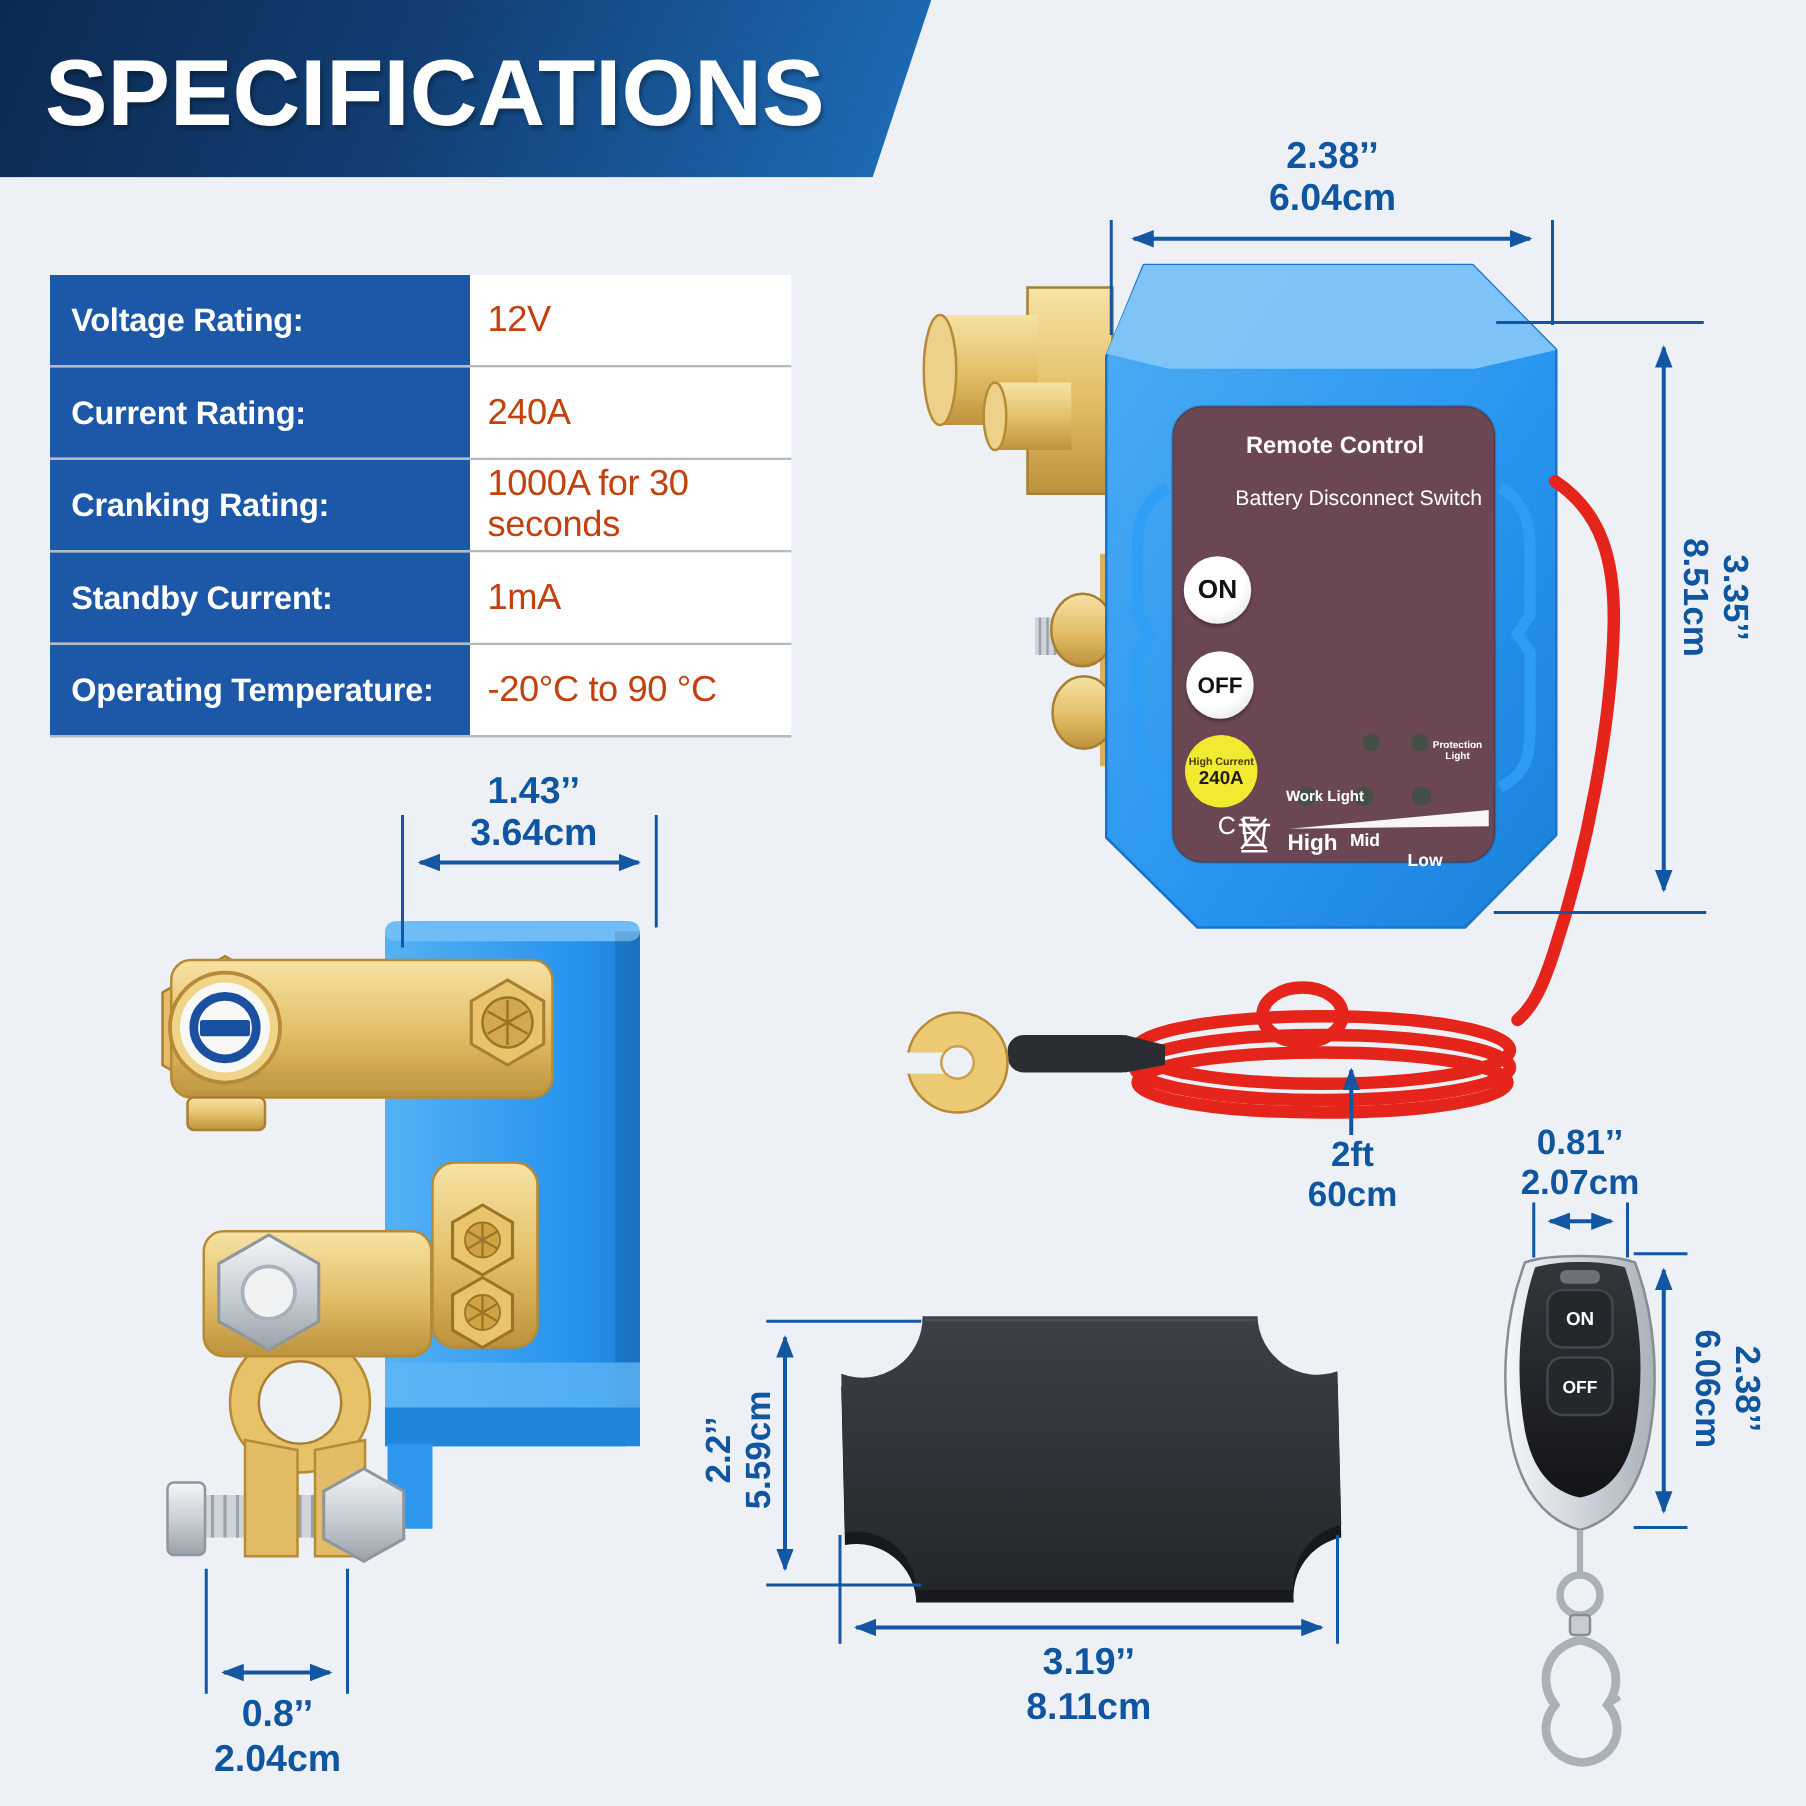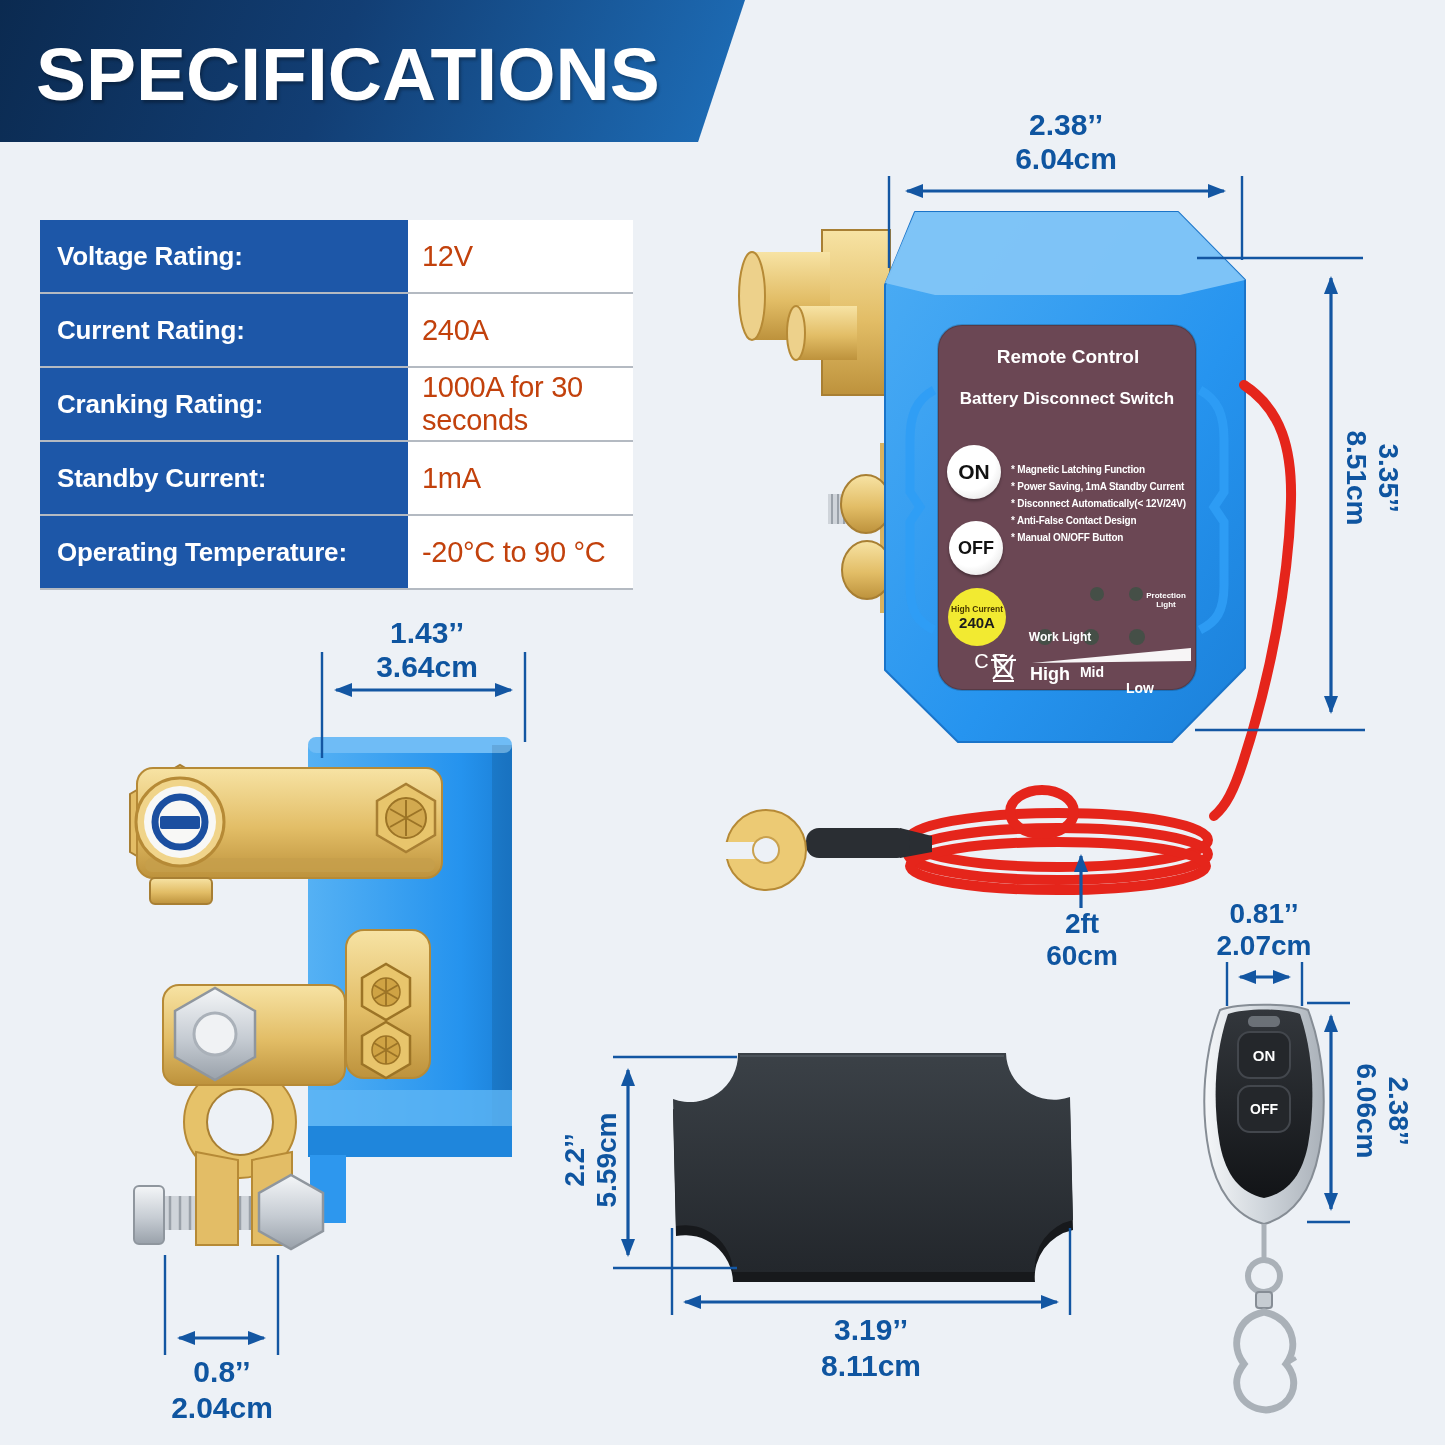--- a/index.html
+++ b/index.html
@@ -19,21 +19,21 @@
   .header-title {
     position:absolute; left:36px; top:0; height:142px; line-height:148px;
     font-size:75px; font-weight:700; color:#ffffff; letter-spacing:0;
     text-shadow:2px 3px 3px rgba(0,0,0,.28); white-space:nowrap;
   }
 
   
   .spec-table { position:absolute; left:40px; top:220px; width:593px; z-index:2; }
   .spec-row { display:flex; height:72px; border-bottom:2px solid #b4bac2; }
   .spec-label {
-    width:368px; box-sizing:border-box; background:#1d57a8; color:#fff;
+    width:336px; box-sizing:border-box; background:#1d57a8; color:#fff;
     display:flex; align-items:center; padding-left:17px;
     font-size:26px; font-weight:700; letter-spacing:-0.2px;
   }
   .spec-value {
     flex:1; background:#ffffff; color:#c2410c; display:flex; align-items:center;
     padding-left:14px; font-size:29px; font-weight:400; letter-spacing:-0.3px;
   }
 
   
   .dim {
@@ -345,32 +345,25 @@
   <div class="dim small rotm90" style="left:516px; top:1128px; width:150px;">
     <span class="l">2.2’’</span>
     <span class="l">5.59cm</span>
   </div>
   <div class="dim" style="left:771px; top:1312px; width:200px; line-height:36px;">
     <span class="l">3.19’’</span>
     <span class="l">8.11cm</span>
   </div>
 
   <div class="lbl-txt" style="left:948px; top:345px; width:240px; font-size:19px; font-weight:700; line-height:24px;text-align:center;">Remote Control</div>
-  <div class="lbl-txt" style="left:938px; top:387px; width:258px; font-size:17px; font-weight:700; line-height:24px;">Battery Disconnect Switch</div>
+  <div class="lbl-txt" style="left:938px; top:387px; width:258px; font-size:17px; font-weight:400; line-height:24px;padding-left:20px;">Battery Disconnect Switch</div>
 
   <div class="circle-btn" style="left:947px; top:445px; font-size:21px;">ON</div>
   <div class="circle-btn" style="left:949px; top:521px; font-size:18px;">OFF</div>
 
-  <div class="features">
-    <div>* Magnetic Latching Function</div>
-    <div>* Power Saving, 1mA Standby Current</div>
-    <div>* Disconnect Automatically(&lt; 12V/24V)</div>
-    <div>* Anti-False Contact Design</div>
-    <div>* Manual ON/OFF Button</div>
-  </div>
 
   <div class="lbl-txt" style="left:1012px; top:592px; width:96px; font-size:12px; font-weight:700;margin-top:38px;">Work Light</div>
   <div class="lbl-txt" style="left:1141px; top:591px; width:50px; font-size:8px; font-weight:700; white-space:normal; line-height:9px;">Protection Light</div>
 
   <div class="badge">
     <span class="b1">High Current</span>
     <span class="b2">240A</span>
   </div>
 
   <div class="lbl-txt" style="left:950px; top:650px; width:60px; font-size:20px; font-weight:400; letter-spacing:4px; text-align:right;">CE</div>

